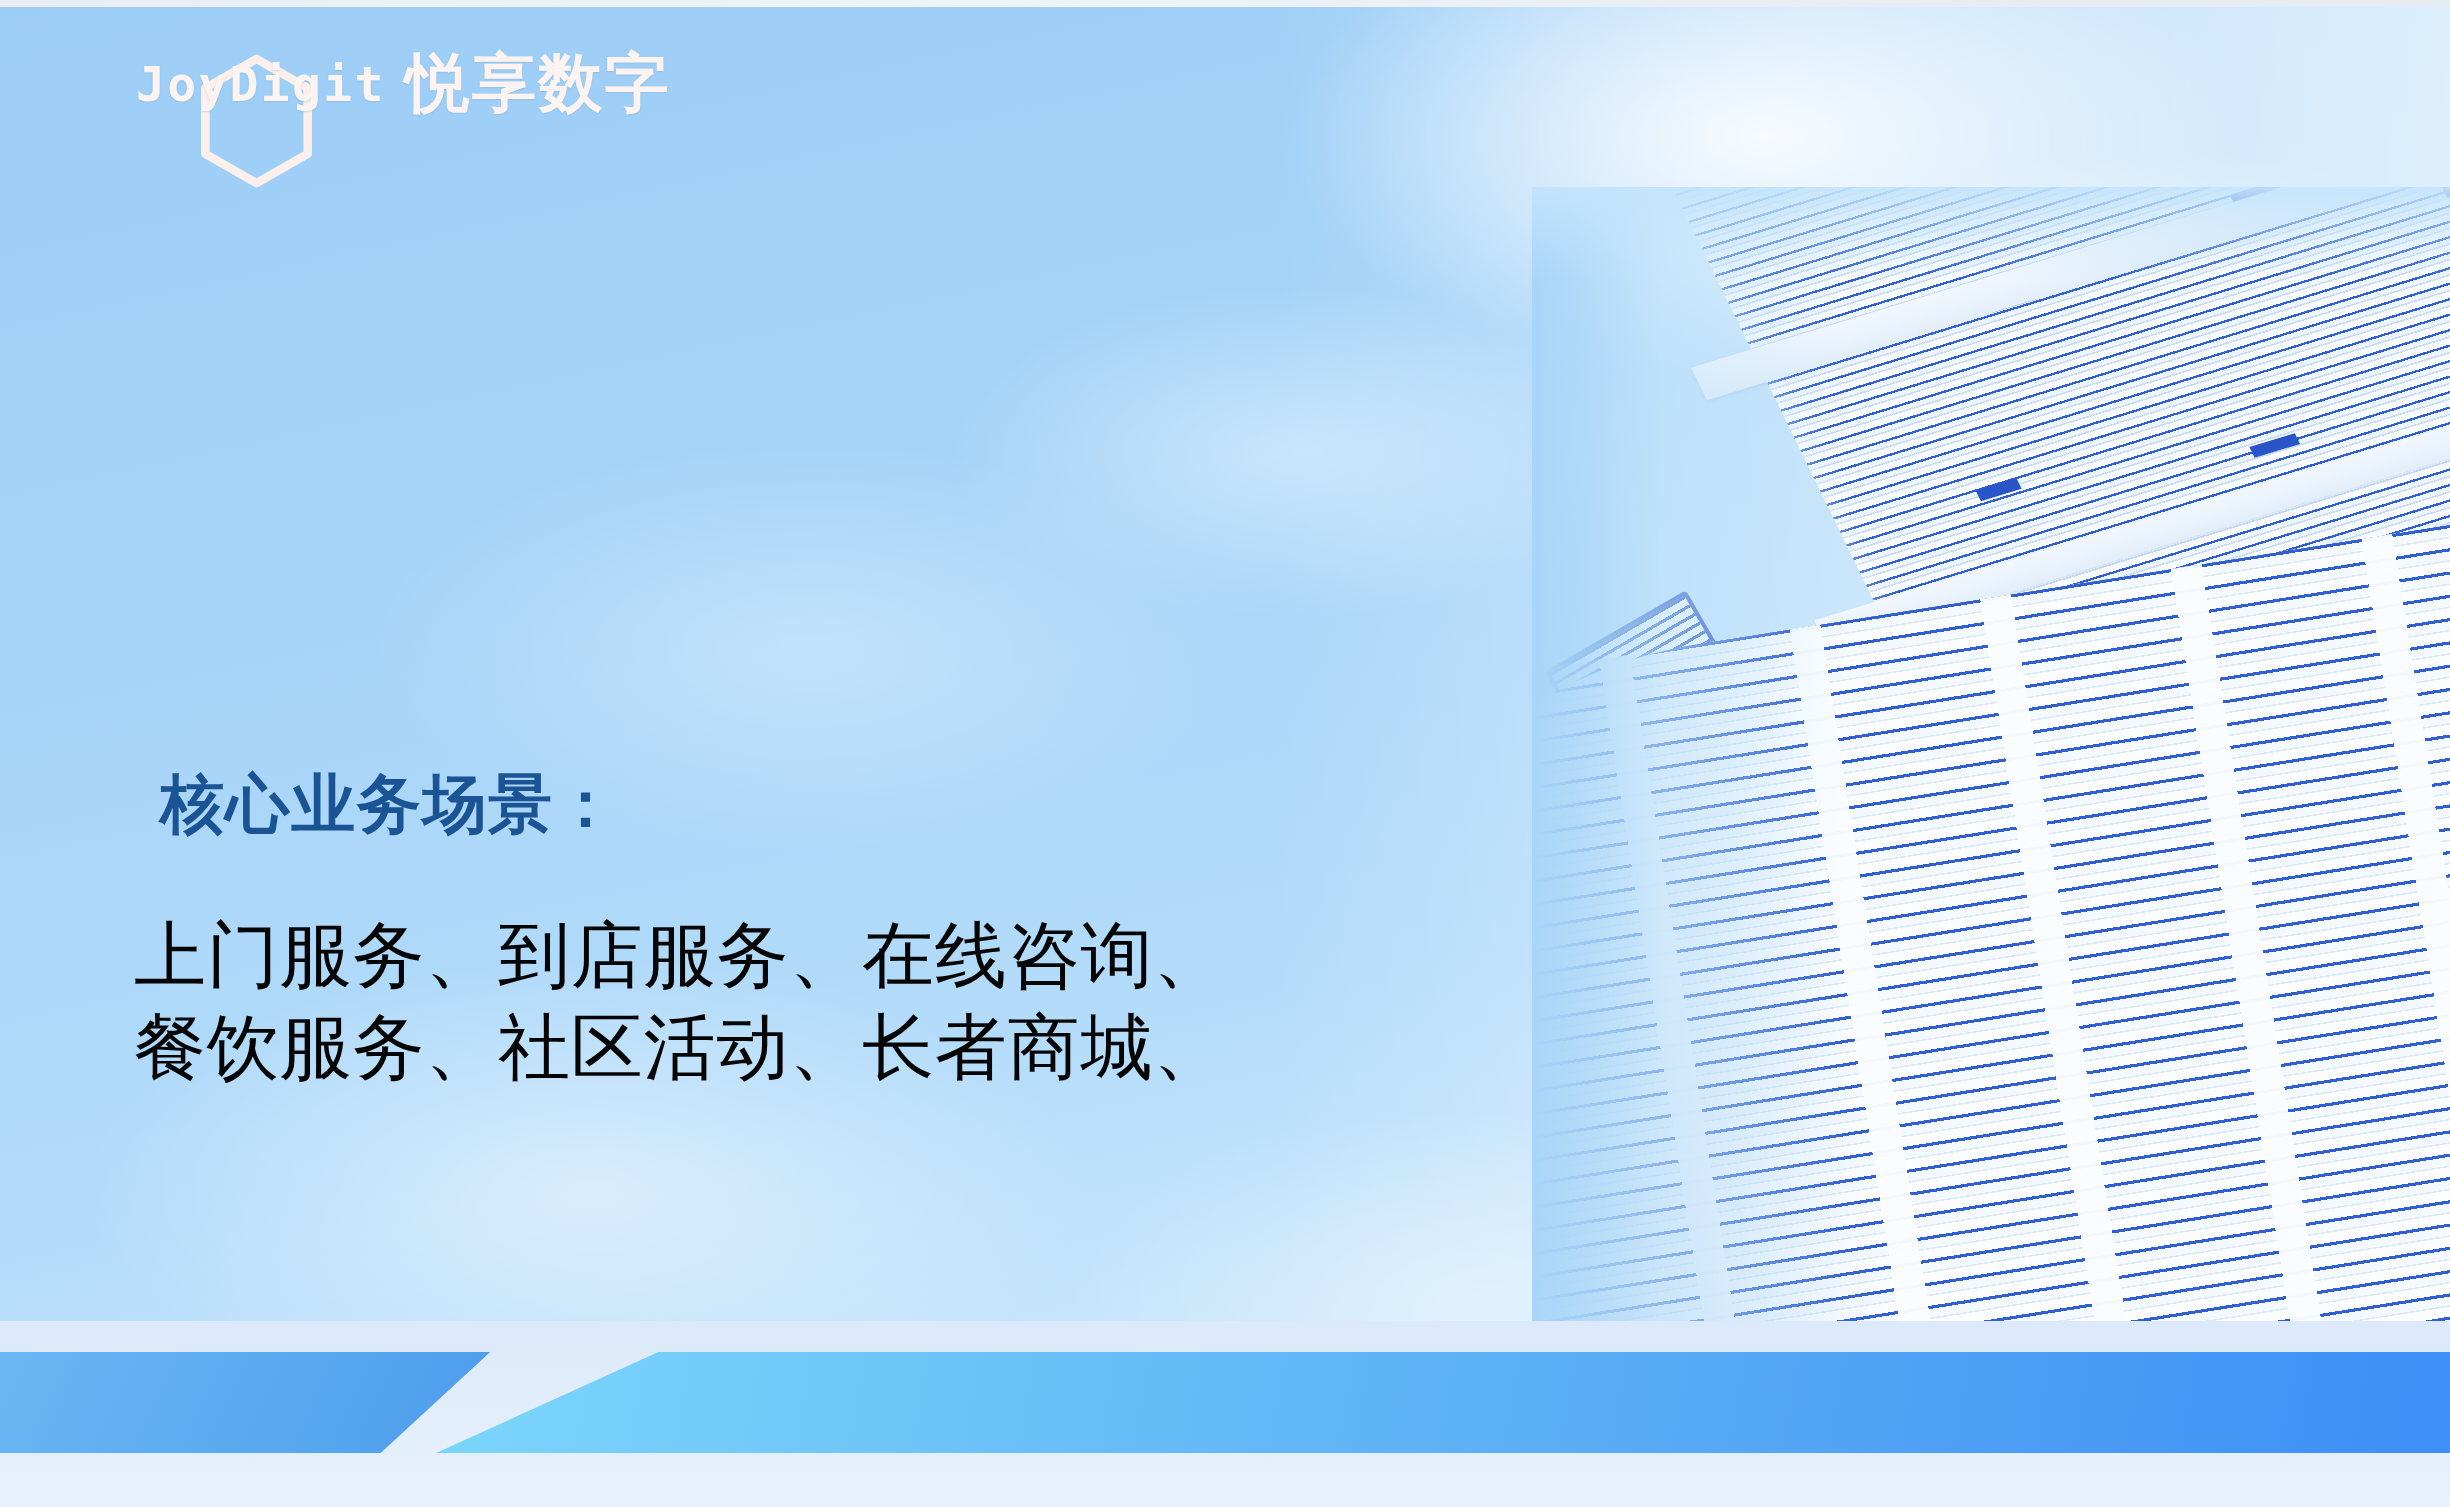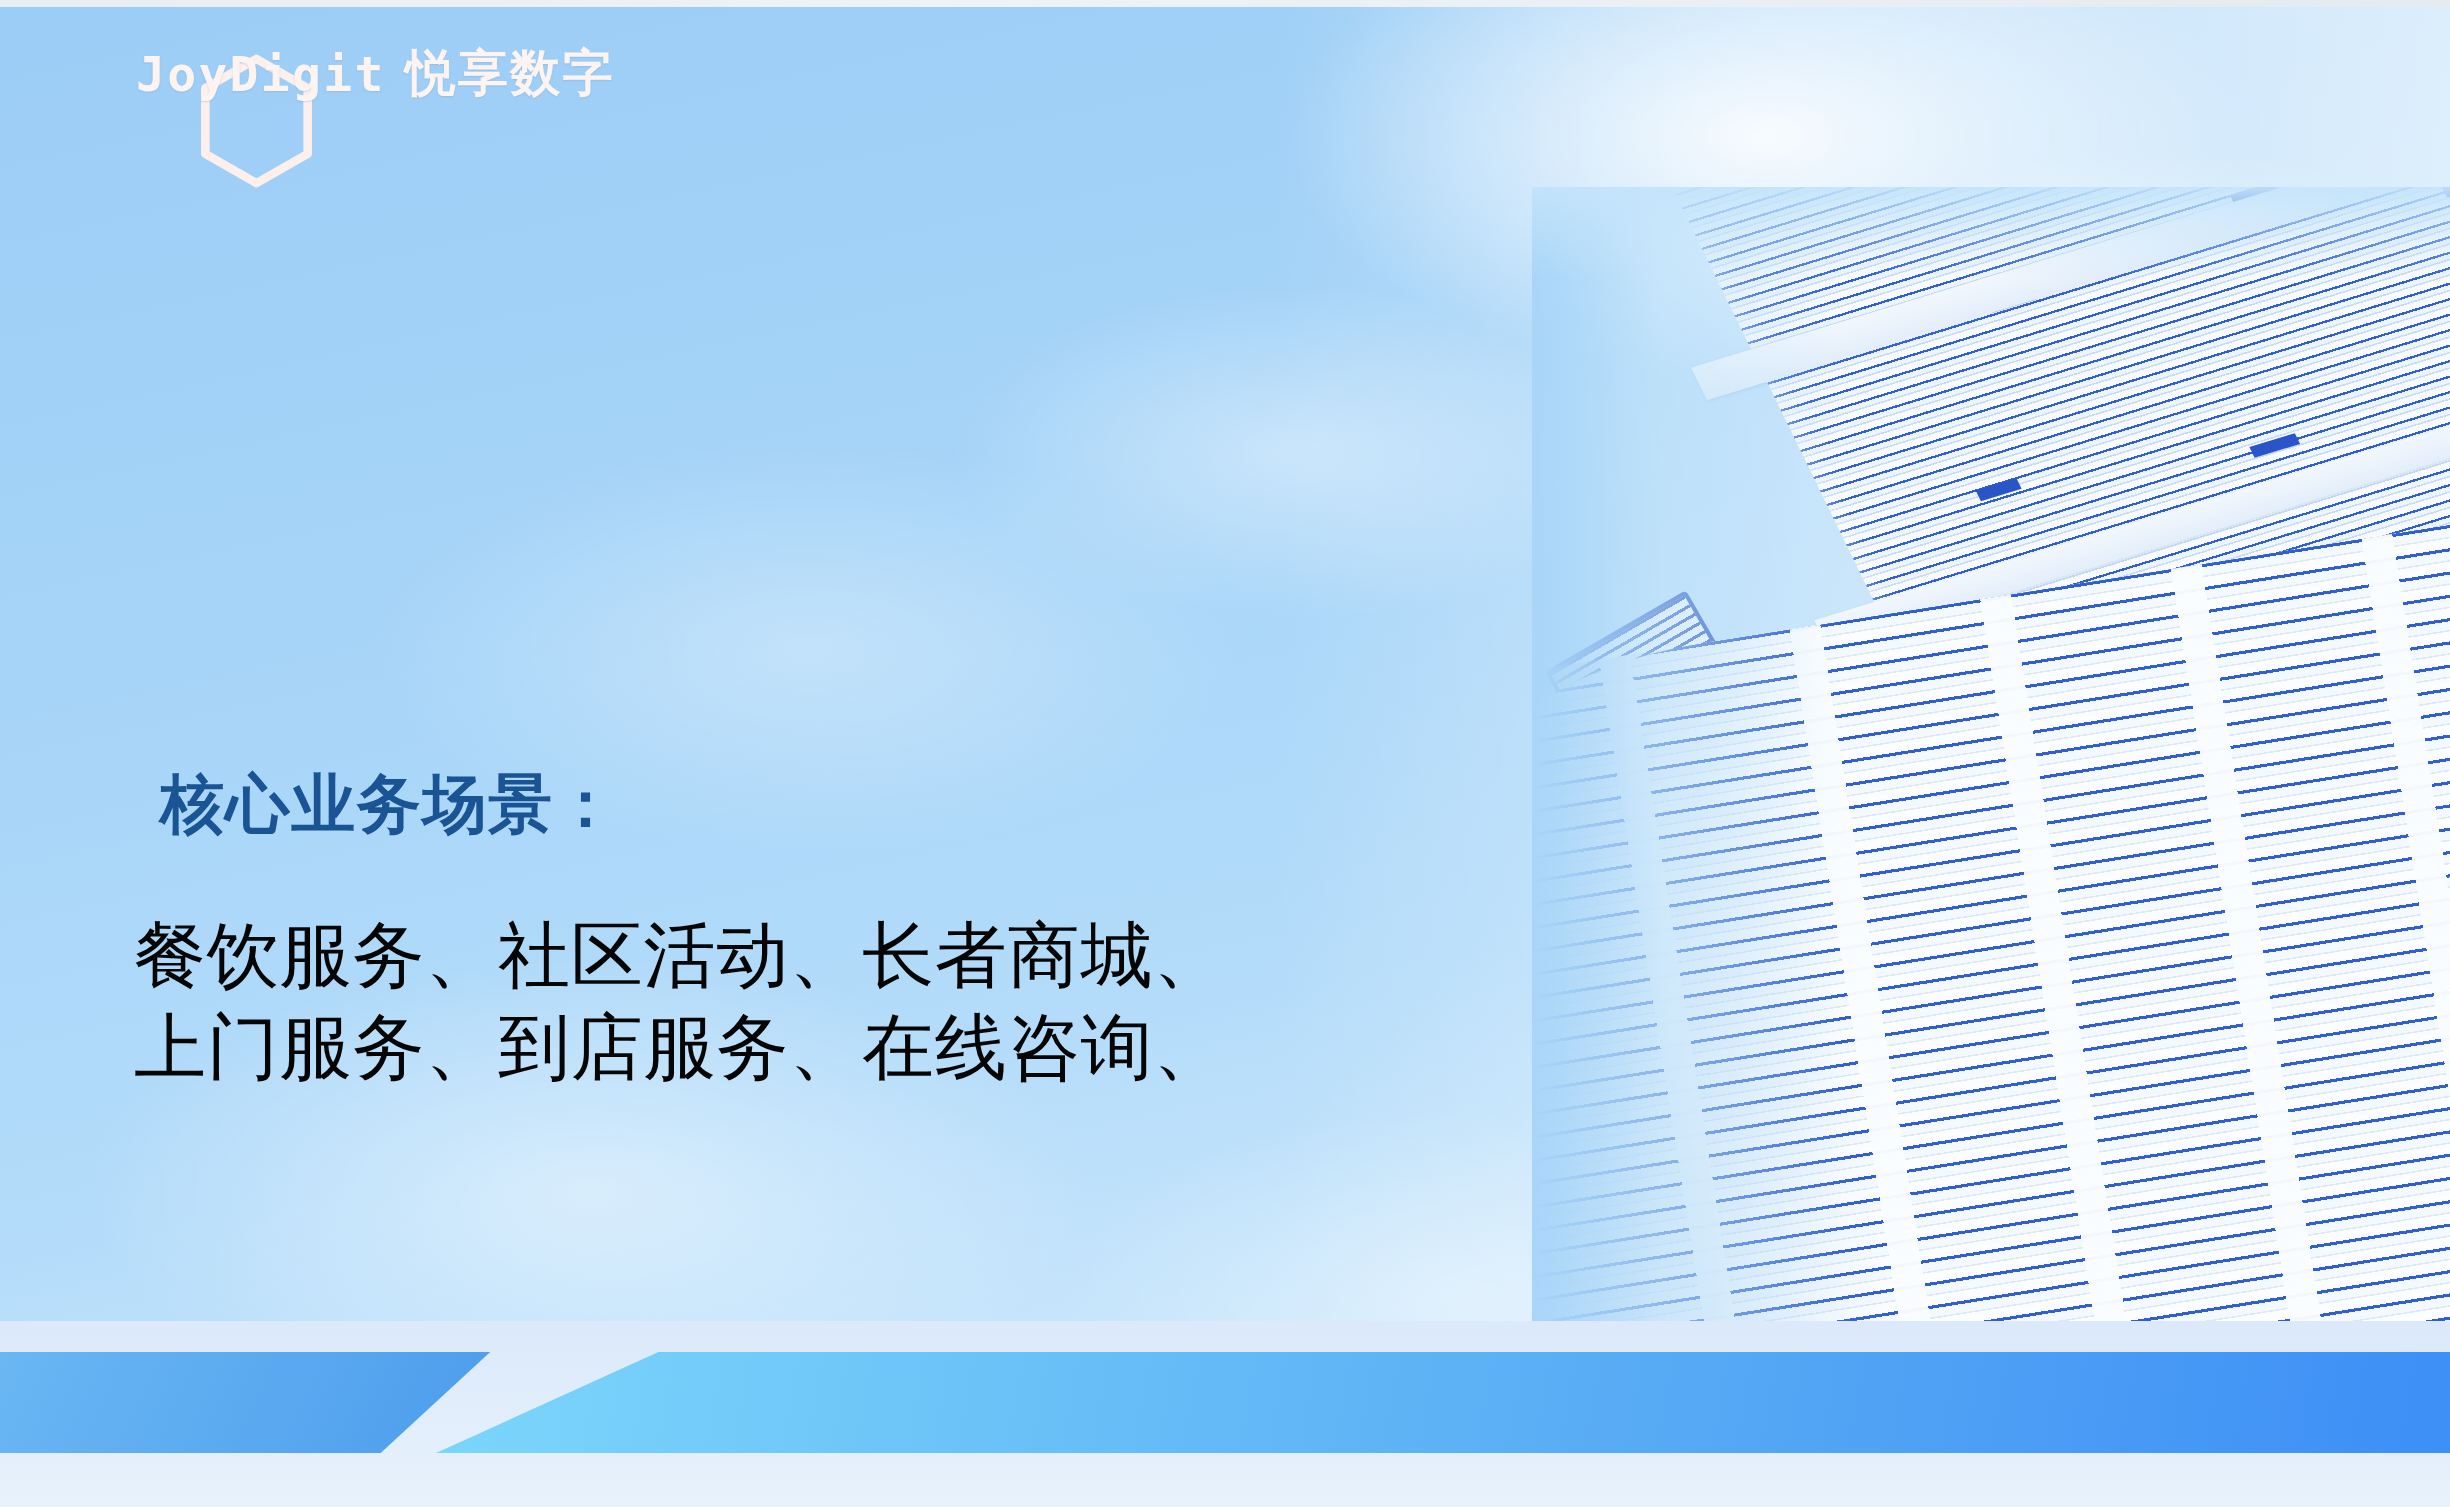--- a/index.html
+++ b/index.html
@@ -182,21 +182,21 @@
     font-weight:bold;
     font-size:48px;
     letter-spacing:2.3px;
     color:#fdf4f1;
     text-shadow:0 0.8px 1.6px rgba(120,160,200,.35);
     z-index:2;
   }
   .logo-cn {
     position:relative;
     font-weight:bold;
-    font-size:50px;
+    font-size:64px;
     letter-spacing:2.3px;
     color:#fdf4f1;
     text-shadow:0 0.8px 1.6px rgba(120,160,200,.35);
     z-index:2;
   }
 
   .title {
     position:absolute;
     left:118px; top:258px;
     font-size:160px;
@@ -291,22 +291,22 @@
       </svg>
     </span>
     <span class="logo-mark">JoyDigit</span>
     <span class="logo-cn">悦享数字</span>
   </div>
 
 
   <div class="subhead">核心业务场景：</div>
 
   <div class="scenes">
+    <div class="scene-line">上门服务、到店服务、在线咨询、</div>
     <div class="scene-line">餐饮服务、社区活动、长者商城、</div>
-    <div class="scene-line">上门服务、到店服务、在线咨询、</div>
   </div>
 
   <div class="bottom">
     <div class="bottom-base"></div>
     <div class="bar bar-left"></div>
     <div class="bar bar-right"></div>
   </div>
 
   <div class="top-strip"></div>
 

